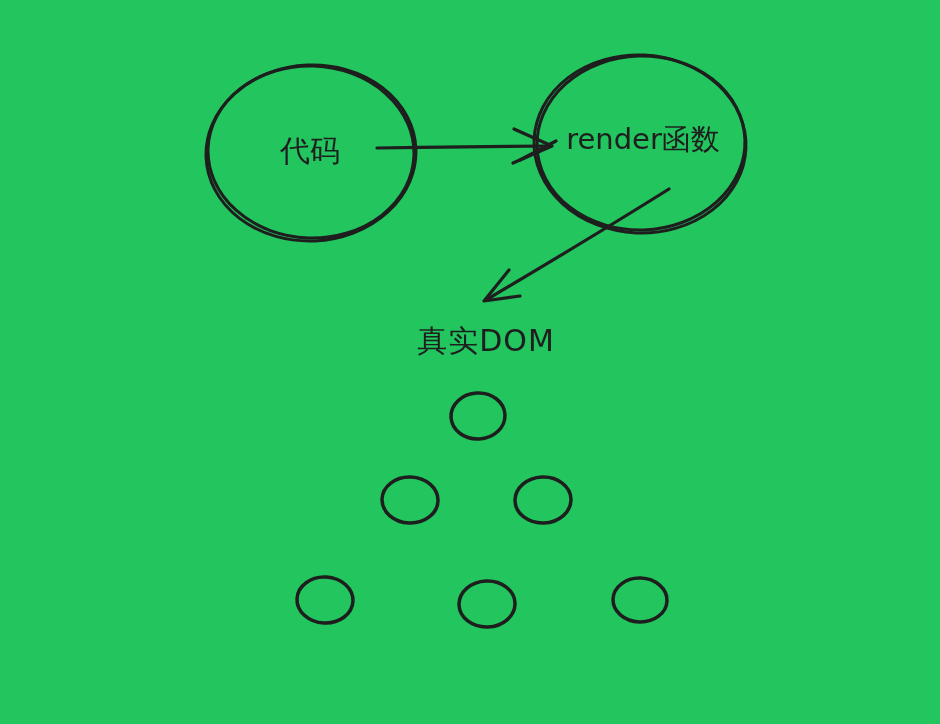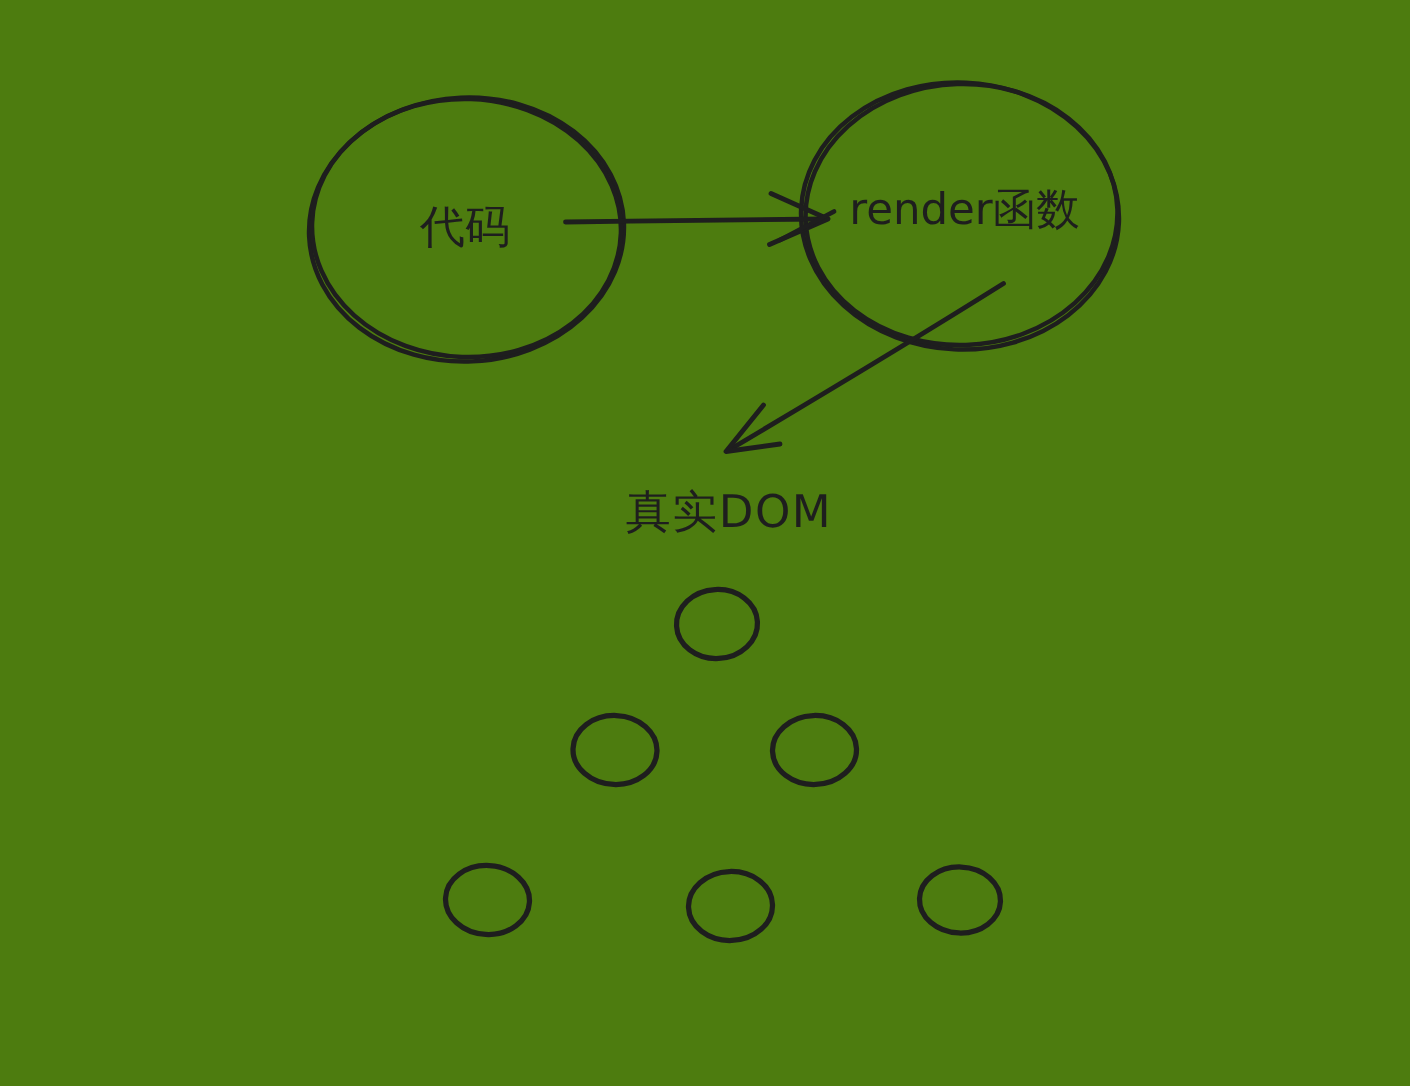--- a/index.html
+++ b/index.html
@@ -4,21 +4,21 @@
 <style>
   html, body {
     margin: 0;
     padding: 0;
     background: #ffffff;
   }
   .canvas-wrap {
     position: relative;
     width: 940px;
     height: 724px;
-    background: #4d7c0f;
+    background: #22c55e;
     overflow: hidden;
     font-family: "DejaVu Sans", sans-serif;
   }
   svg {
     display: block;
   }
   .ink-stroke {
     fill: none;
     stroke: #1e1e1e;
     stroke-linecap: round;

